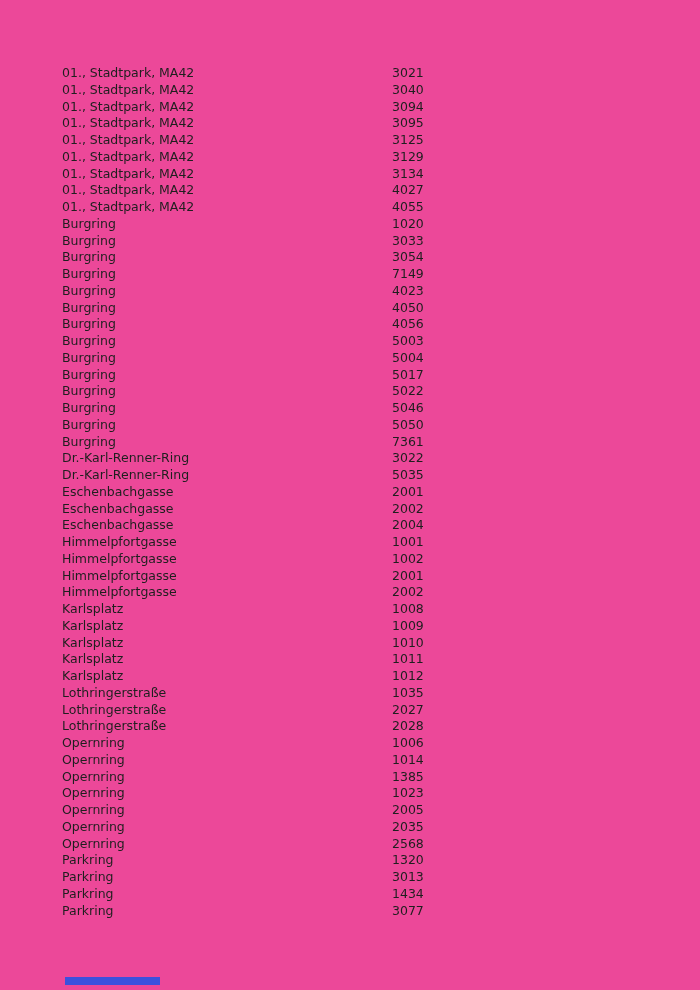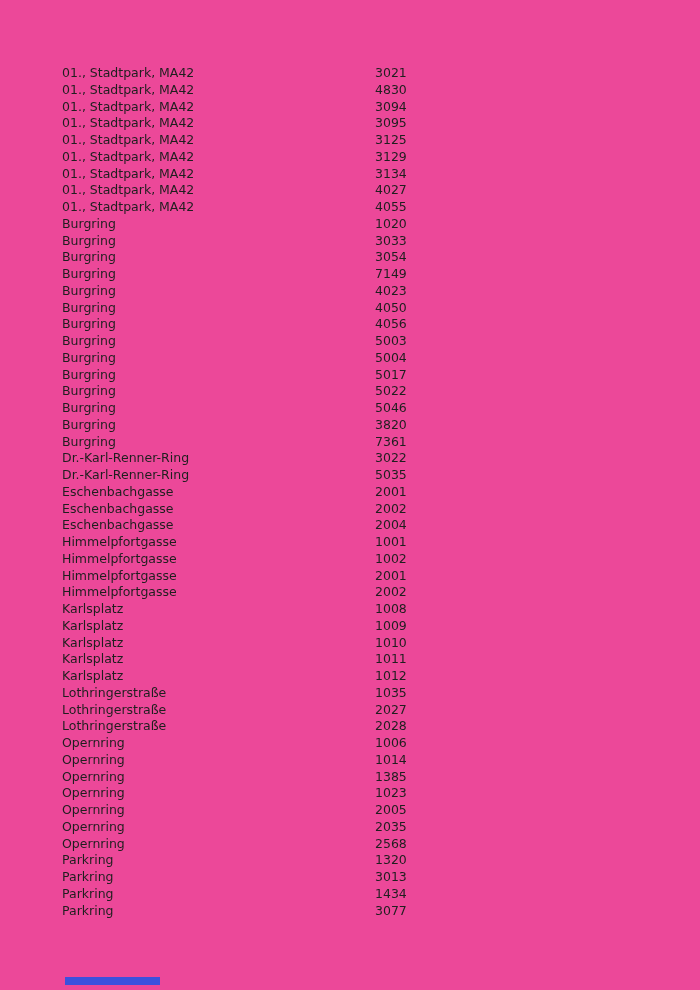--- a/index.html
+++ b/index.html
@@ -26,20 +26,21 @@
     font-size: 12.5px;
     color: #1f1f1f;
     white-space: nowrap;
   }
   .street {
     width: 313px;
     flex: 0 0 313px;
   }
   .code {
     flex: 0 0 auto;
+    margin-left: 17px;
   }
   .accent-bar {
     position: absolute;
     left: 65px;
     top: 977px;
     width: 95px;
     height: 8px;
     background: #3c50dd;
   }
 </style>
@@ -47,21 +48,21 @@
 <body>
 
 <div class="page" style="background: #ec4899;">
   <div class="station-list" style="color: rgb(31, 31, 31);">
       <div class="row">
         <span class="street">01., Stadtpark, MA42</span>
         <span class="code">3021</span>
       </div>
       <div class="row">
         <span class="street">01., Stadtpark, MA42</span>
-        <span class="code">4830</span>
+        <span class="code">3040</span>
       </div>
       <div class="row">
         <span class="street">01., Stadtpark, MA42</span>
         <span class="code">3094</span>
       </div>
       <div class="row">
         <span class="street">01., Stadtpark, MA42</span>
         <span class="code">3095</span>
       </div>
       <div class="row">
@@ -127,21 +128,21 @@
       <div class="row">
         <span class="street">Burgring</span>
         <span class="code">5022</span>
       </div>
       <div class="row">
         <span class="street">Burgring</span>
         <span class="code">5046</span>
       </div>
       <div class="row">
         <span class="street">Burgring</span>
-        <span class="code">3820</span>
+        <span class="code">5050</span>
       </div>
       <div class="row">
         <span class="street">Burgring</span>
         <span class="code">7361</span>
       </div>
       <div class="row">
         <span class="street">Dr.-Karl-Renner-Ring</span>
         <span class="code">3022</span>
       </div>
       <div class="row">

